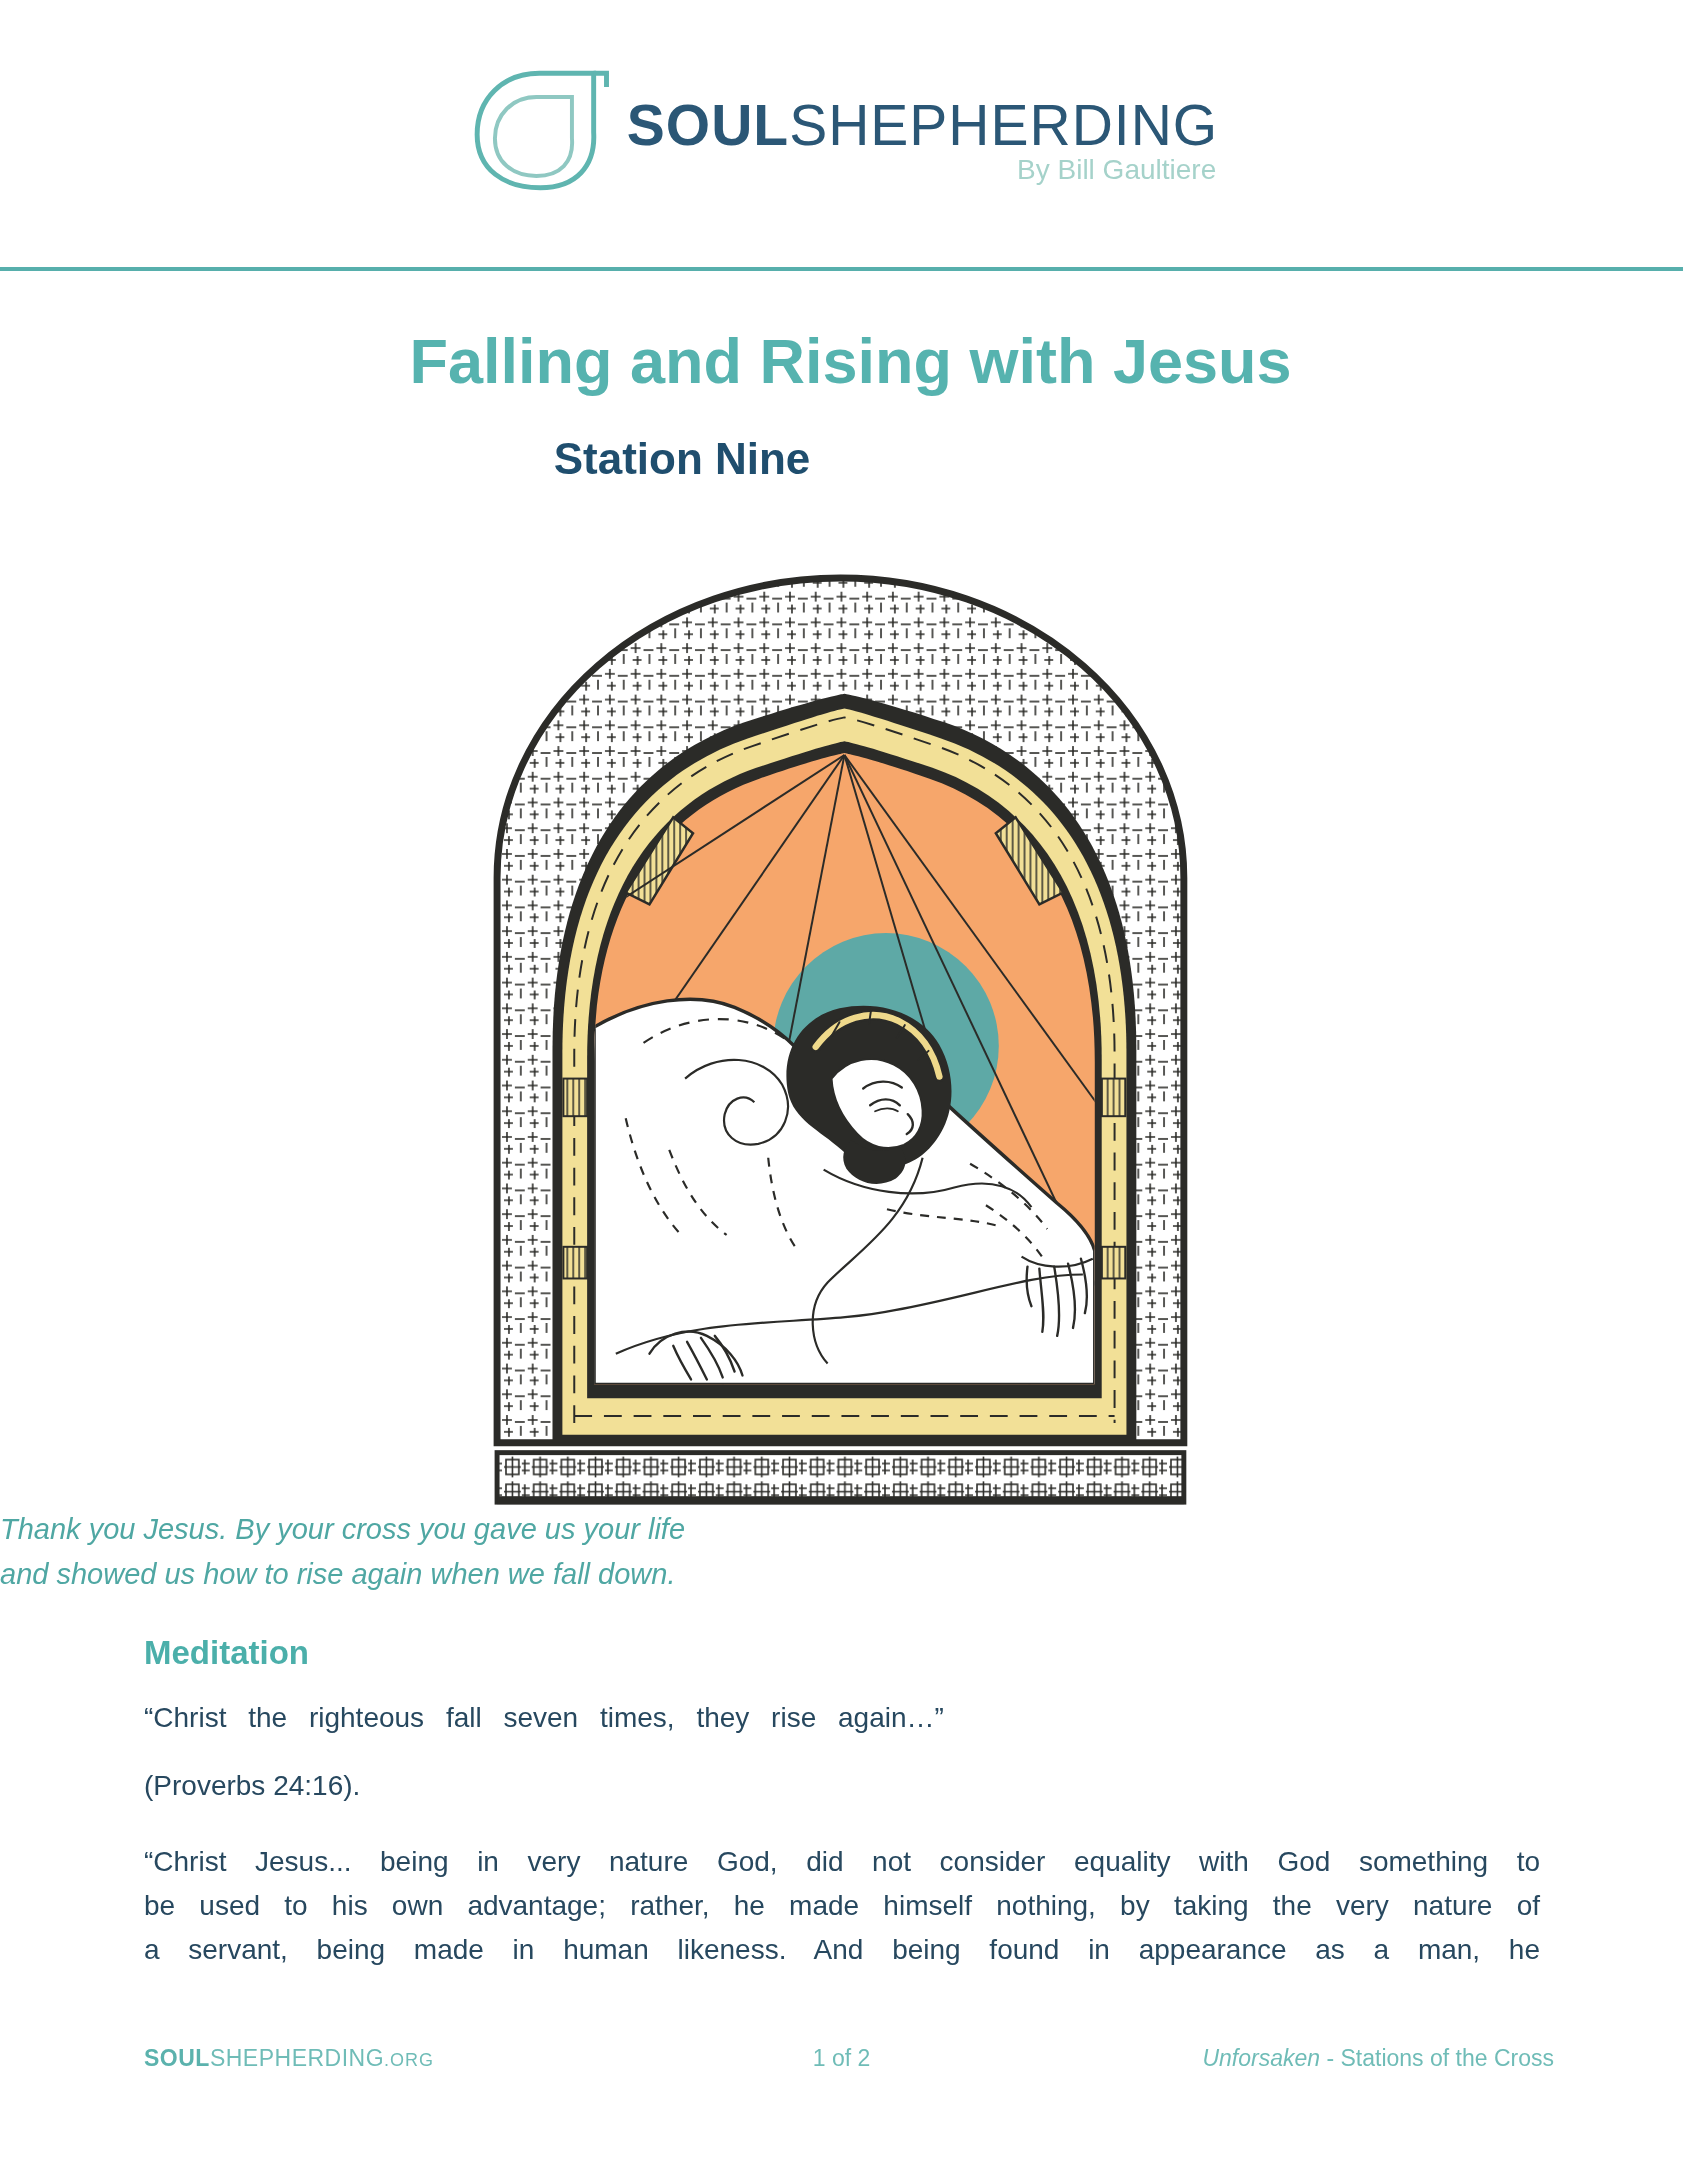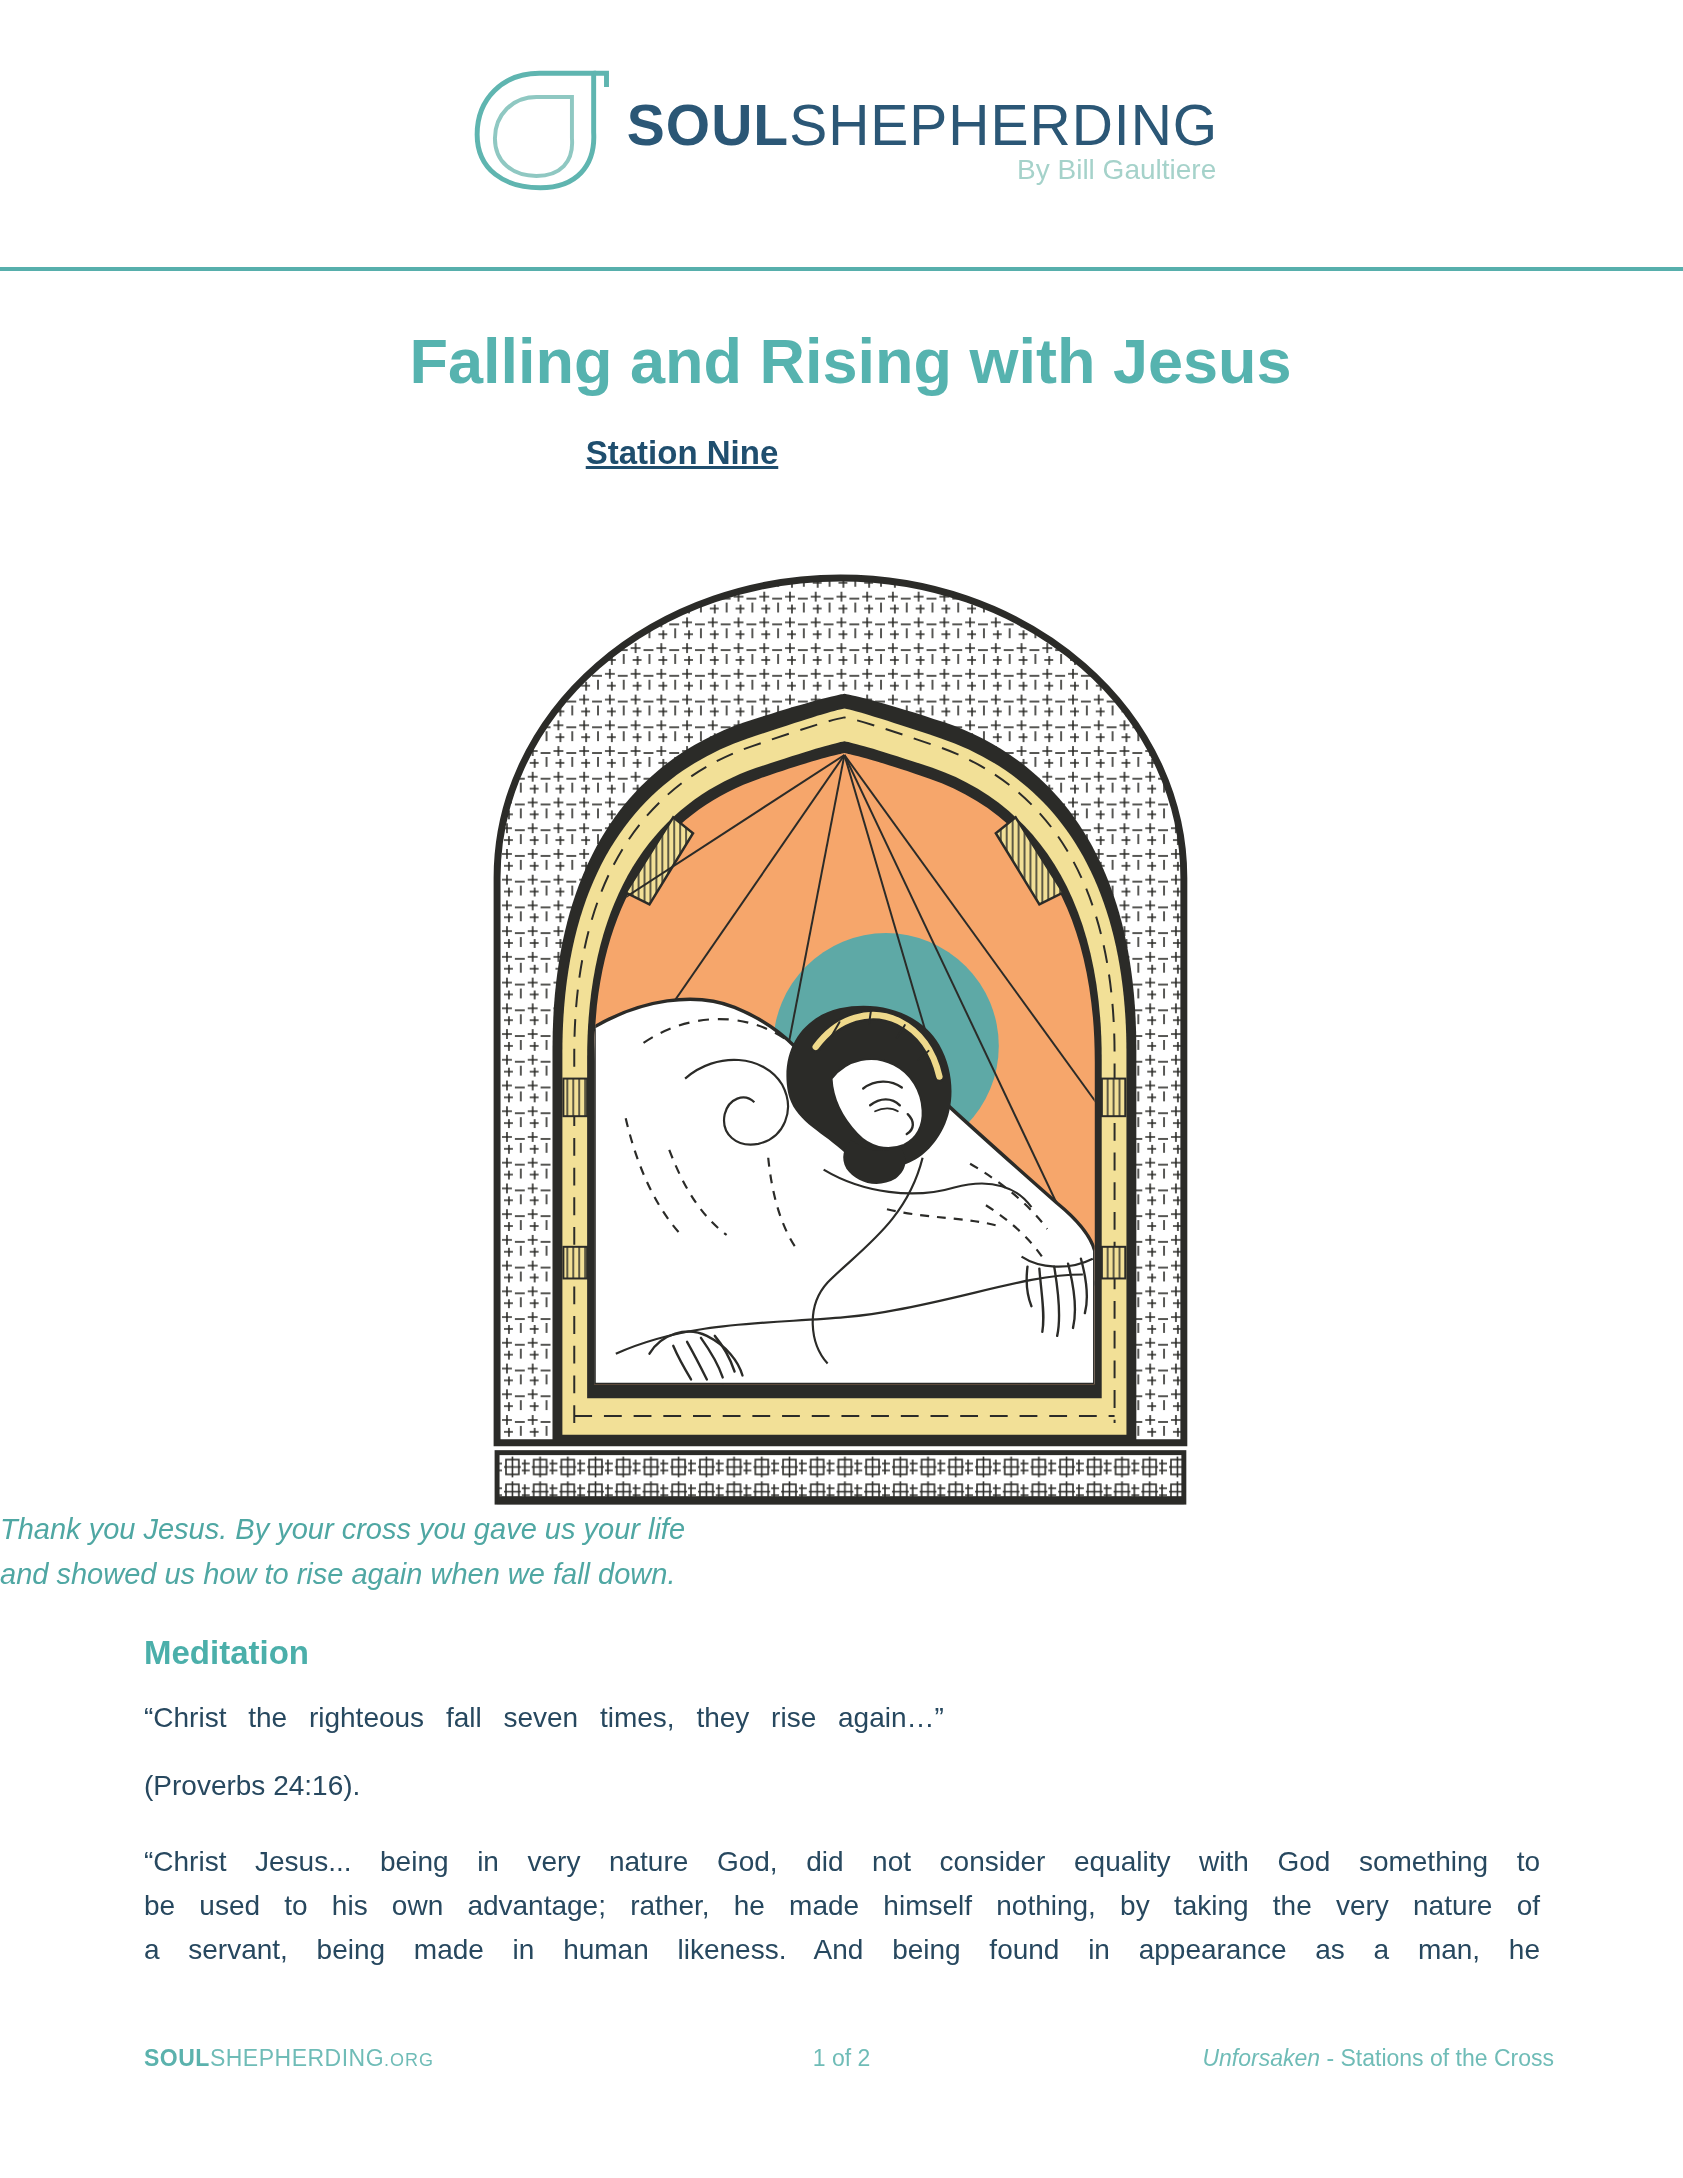--- a/index.html
+++ b/index.html
@@ -14,21 +14,21 @@
   .logo-textcol{display:flex;flex-direction:column;padding-top:34px;}
   .wordmark{font-size:57px;line-height:1;color:#2B5776;letter-spacing:1px;white-space:nowrap;}
   .wordmark .bold{font-weight:700;}
   .wordmark .light{font-weight:300;}
   .byline{text-align:right;font-size:28px;color:#A5D2CA;font-weight:500;padding-right:2px;}
   .divider{position:absolute;top:267px;left:0;width:1683px;height:4px;background:#57AFAC;}
   
   .page-title{position:absolute;top:325px;left:0;width:1683px;text-align:center;
     font-size:63px;font-weight:600;color:#56B3AF;letter-spacing:0;padding-left:9px;}
   .page-subtitle{position:absolute;top:434px;left:0;width:1364px;text-align:center;
-    font-size:33px;font-weight:700;color:#1F4E6E;text-decoration:underline;}
+    font-size:44px;font-weight:700;color:#1F4E6E;}
   
   .illustration{position:absolute;top:564px;left:475px;width:723px;height:950px;}
   
   .caption{position:absolute;top:1507px;left:0;width:1683px;text-align:left;
     font-style:italic;font-size:29px;line-height:1.55;color:#4FA7A3;font-weight:500;}
   
   .meditation{position:absolute;top:1634px;left:144px;width:1396px;color:#27485F;}
   .meditation h2{margin:0 0 30px 0;font-size:33px;font-weight:600;color:#4BAFAA;}
   .med-quote1{font-size:28px;margin:0 0 36px 0;word-spacing:14px;}
   .med-cite{font-size:28px;margin:0 0 38px 0;}

